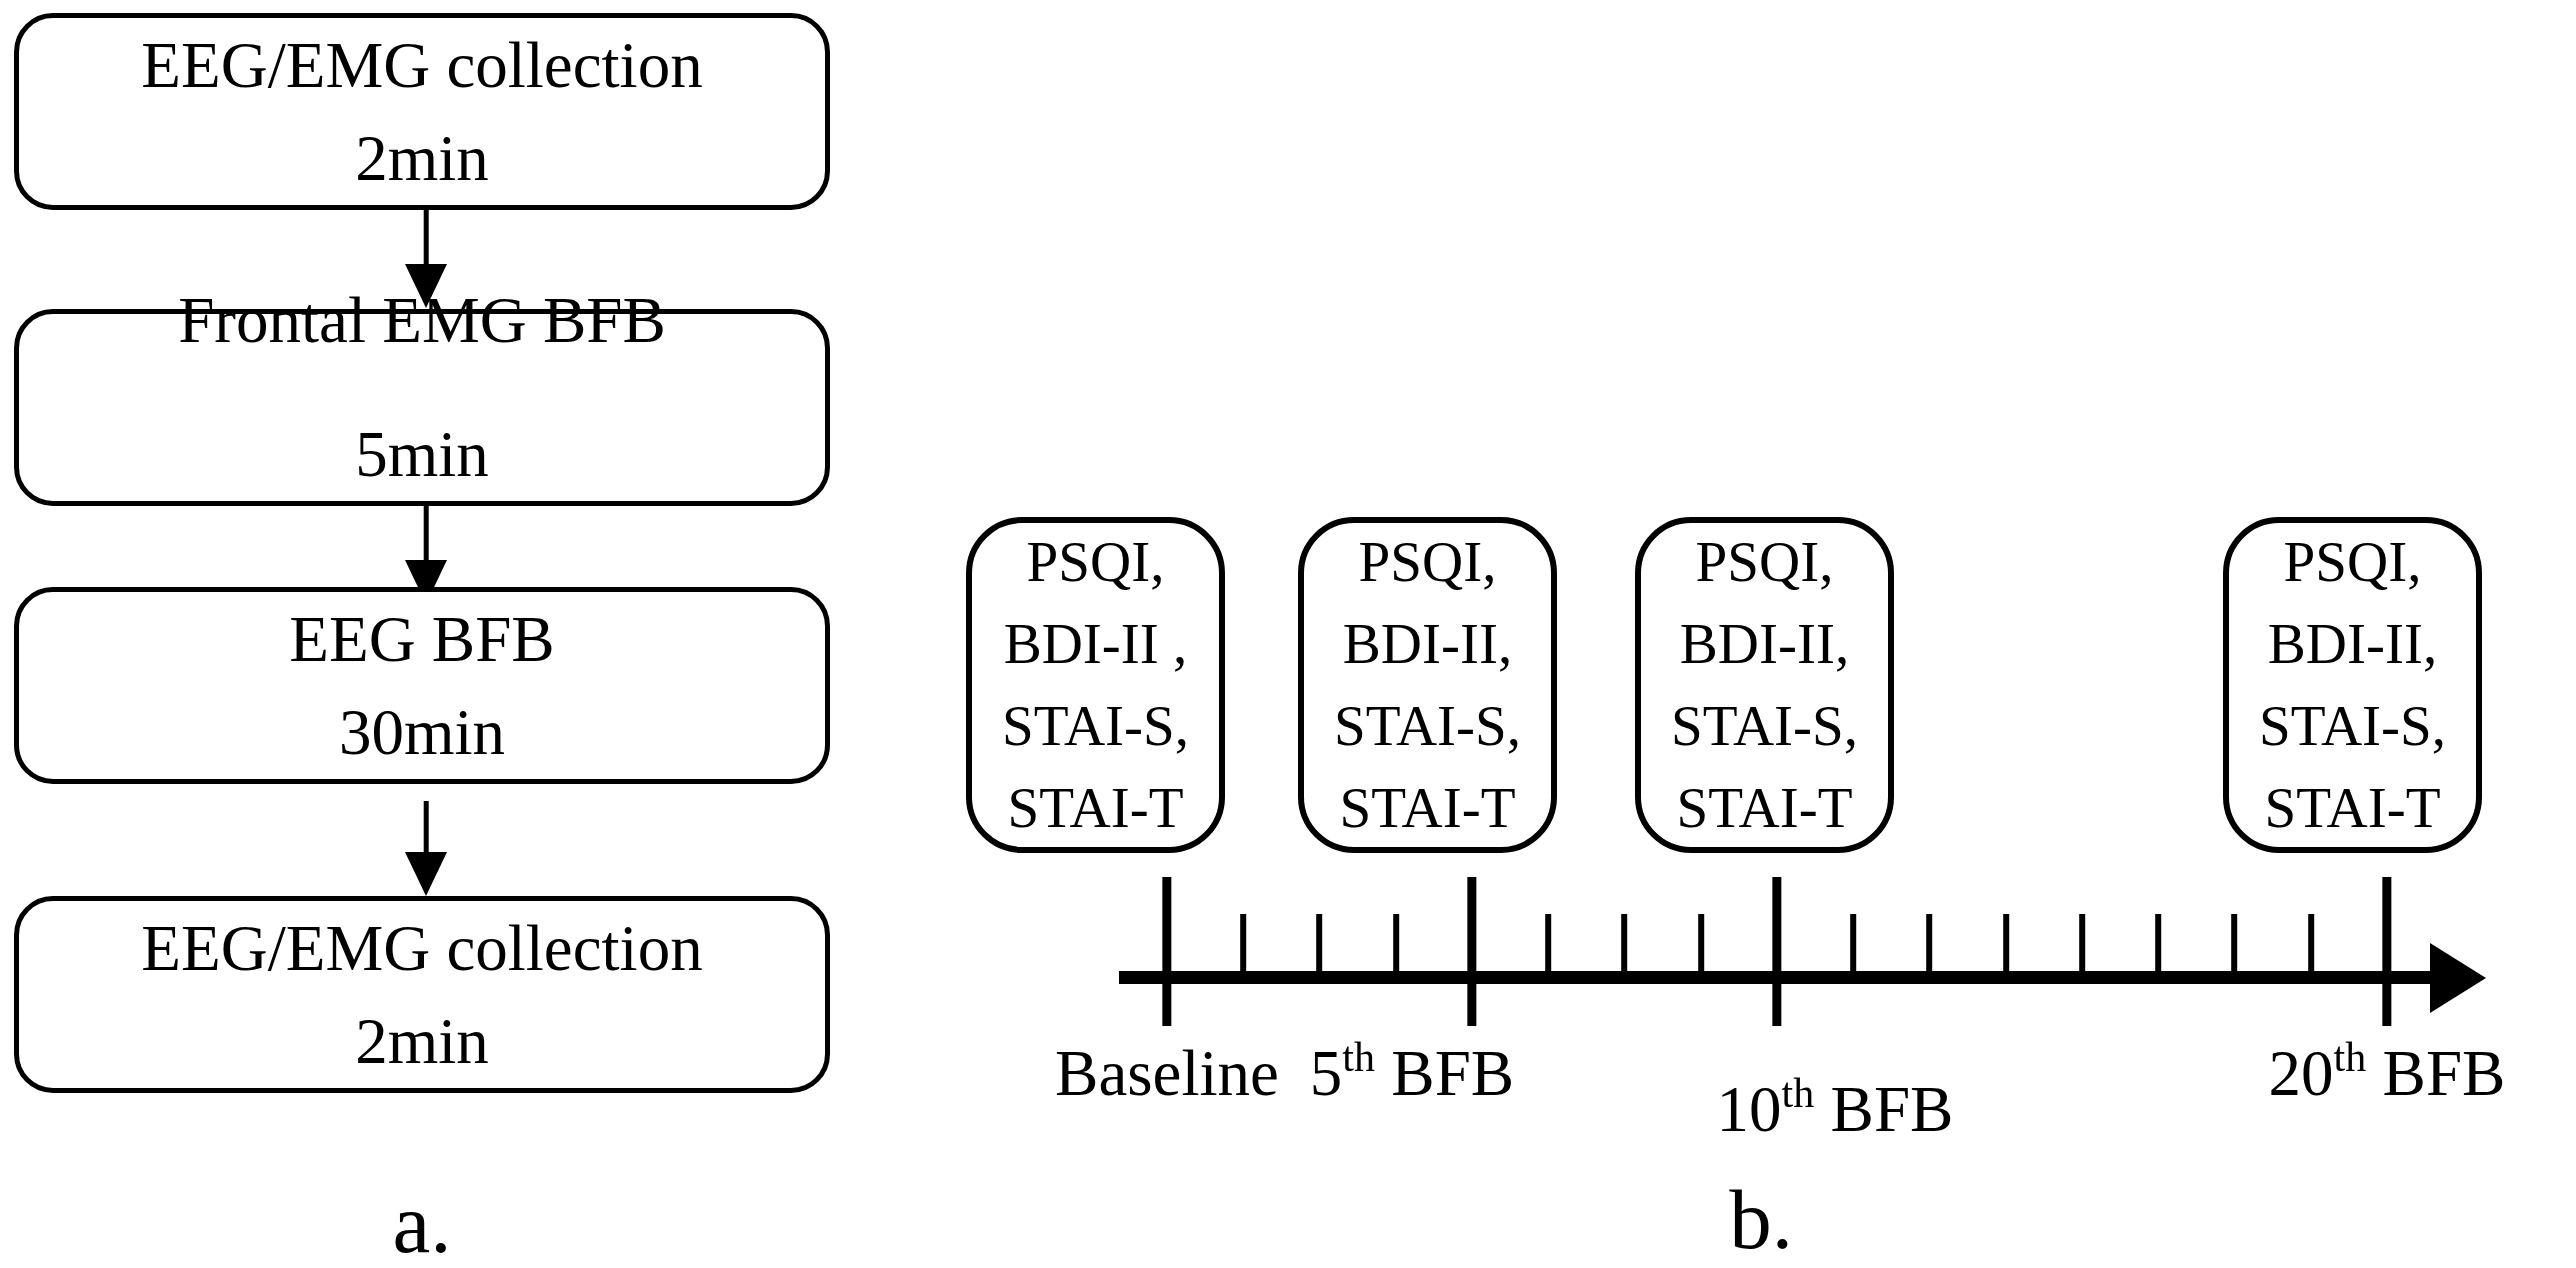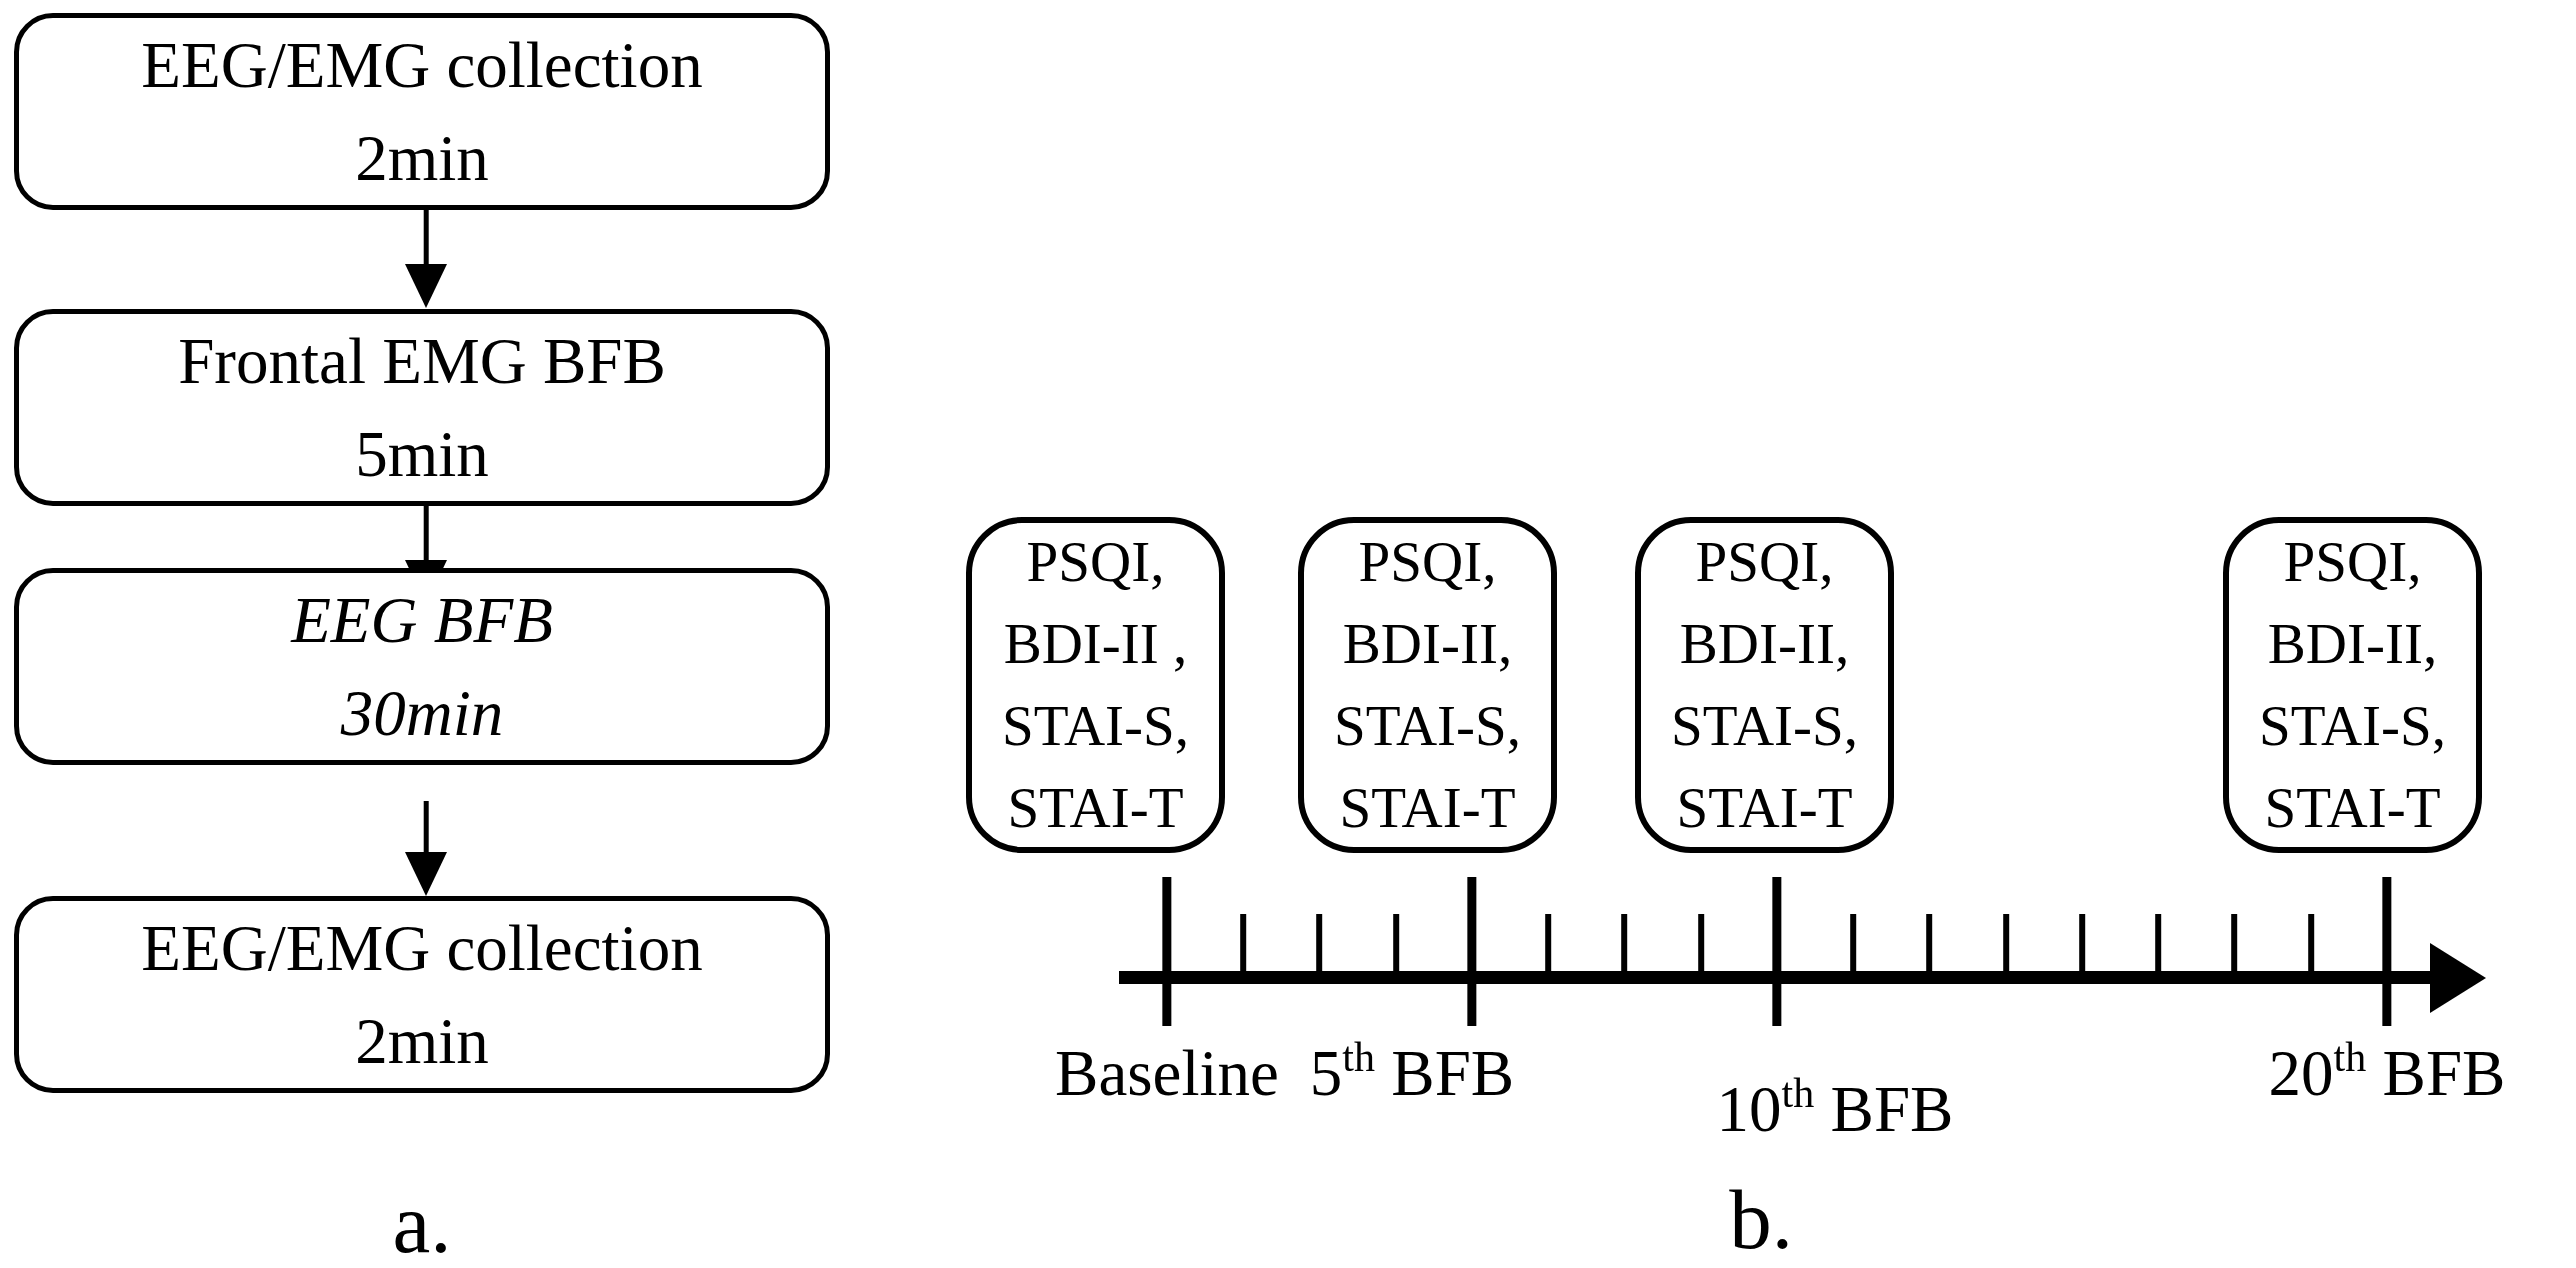--- a/index.html
+++ b/index.html
@@ -102,29 +102,29 @@
   <div>
 
     <div class="fc-box" style="top:13px;">
       <div>EEG/EMG collection</div>
       <div>2min</div>
     </div>
 
     <div class="fc-arrow-line" style="left:426px; top:209px; height:57px;"></div>
     <div class="fc-arrow-head" style="left:426px; top:264px;"></div>
 
-    <div class="fc-box" style="top:309px;">
+    <div class="fc-box" style="top:309px;gap:41px;">
       <div>Frontal EMG BFB</div>
       <div>5min</div>
     </div>
 
     <div class="fc-arrow-line" style="left:426px; top:505px; height:57px;"></div>
     <div class="fc-arrow-head" style="left:426px; top:560px;"></div>
 
-    <div class="fc-box" style="top:568px;font-style:italic;">
+    <div class="fc-box" style="top:587px;">
       <div>EEG BFB</div>
       <div>30min</div>
     </div>
 
     <div class="fc-arrow-line" style="left:426px; top:801px; height:54px;"></div>
     <div class="fc-arrow-head" style="left:426px; top:852px;"></div>
 
     <div class="fc-box" style="top:896px; height:197px;">
       <div>EEG/EMG collection</div>
       <div>2min</div>

